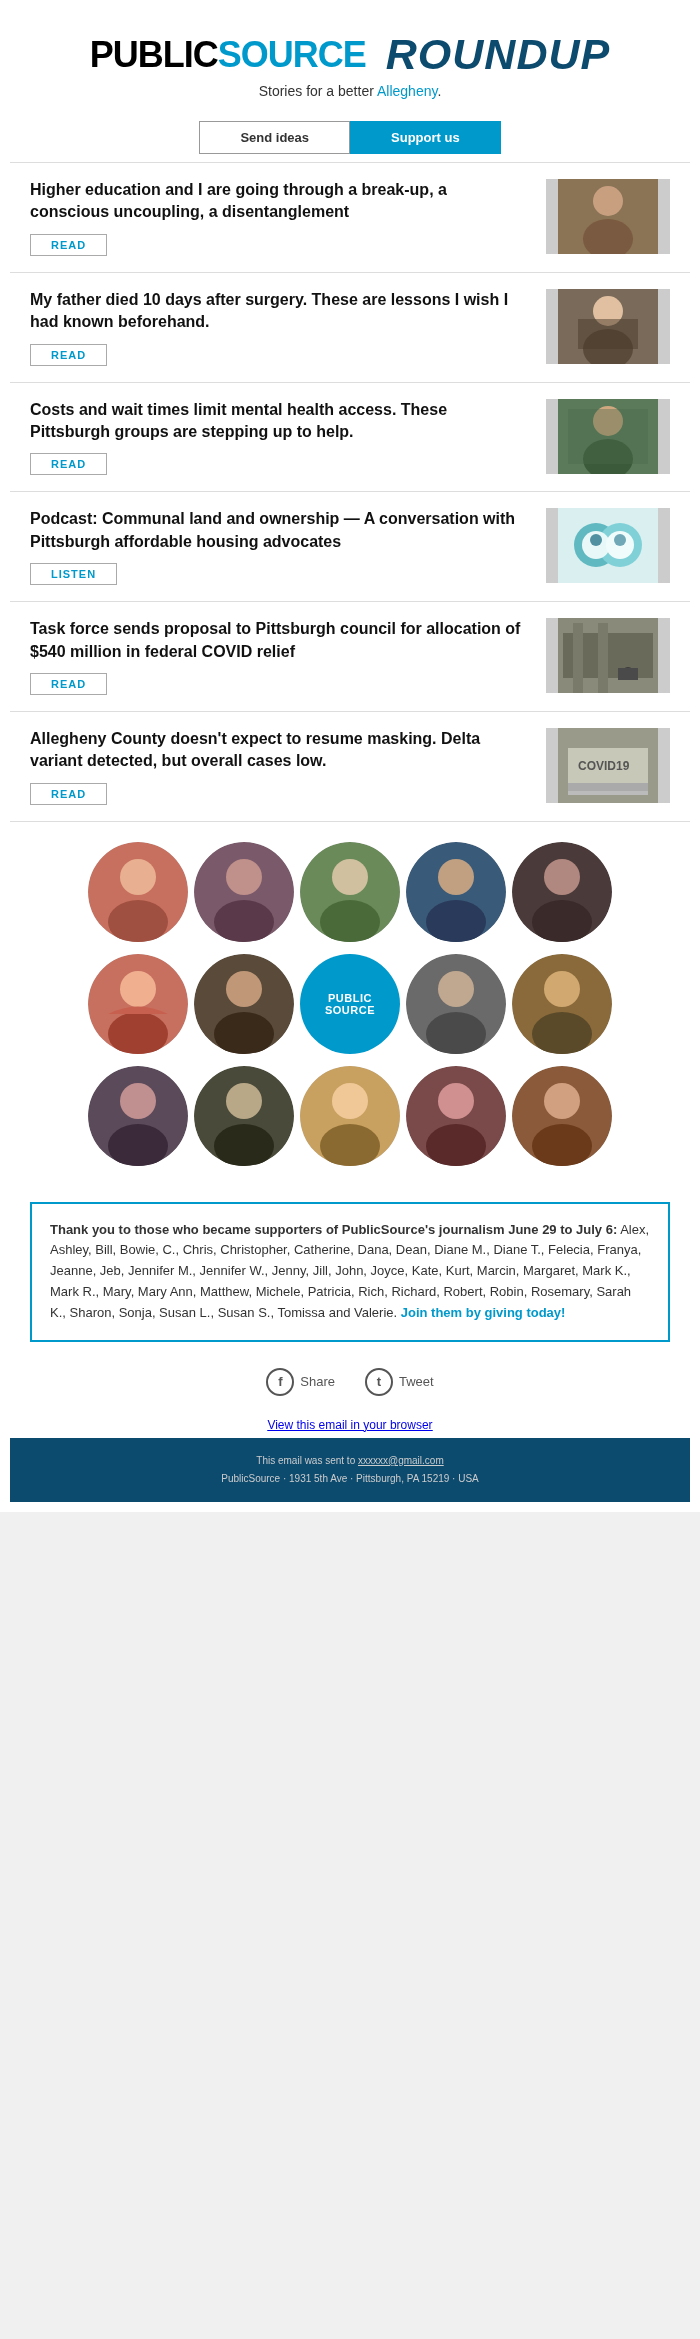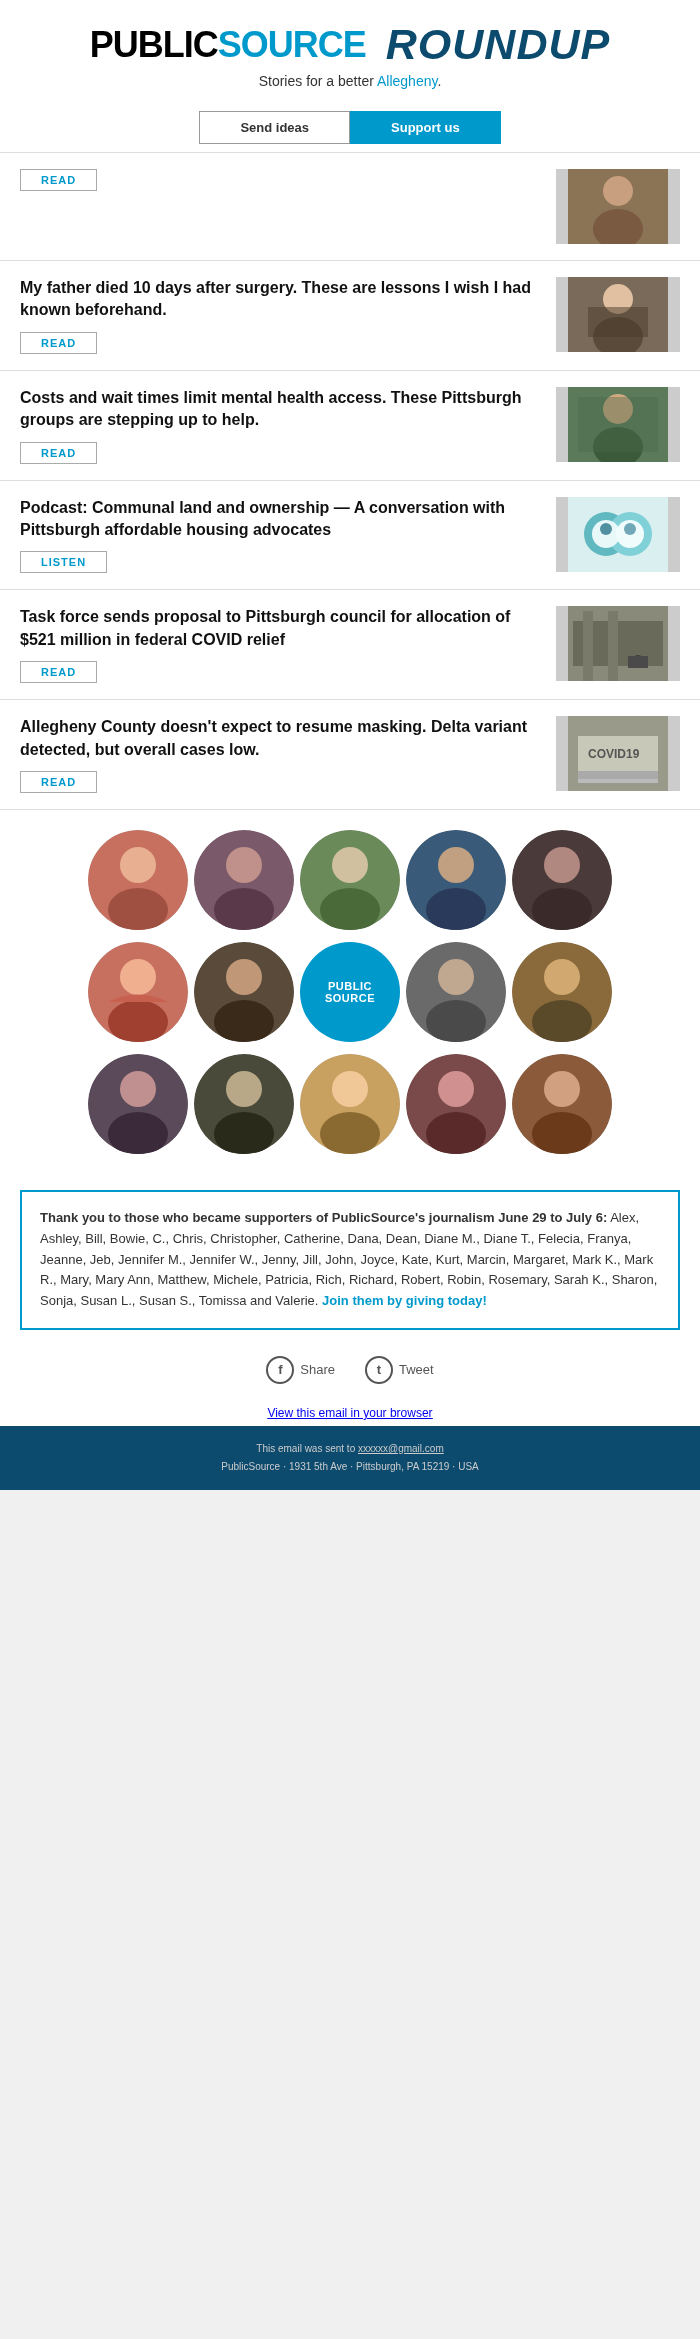--- a/index.html
+++ b/index.html
@@ -5,21 +5,21 @@
     * { box-sizing: border-box; margin: 0; padding: 0; }
     body {
       font-family: Arial, Helvetica, sans-serif;
       background: #f0f0f0;
       display: flex;
       justify-content: center;
     }
     .email-wrapper {
       width: 700px;
       background: #ffffff;
-      padding: 0;
+      padding: 10px;
     }
     
     .header {
       text-align: center;
       padding: 20px 10px 10px;
       background: #fff;
     }
     .logo {
       display: flex;
       align-items: center;
@@ -254,20 +254,21 @@
 
   <div class="nav-buttons">
     <a href="#" class="nav-btn">Send ideas</a>
     <a href="#" class="nav-btn active">Support us</a>
   </div>
 
   <hr class="divider">
 
   <div class="article">
     <div class="article-content">
+      <div class="article-title">Higher education and I are going through a break-up, a conscious uncoupling, a disentanglement</div>
       <a href="#" class="article-btn">READ</a>
     </div>
     <div class="article-img">
       <svg class="person-svg" viewBox="0 0 100 75" xmlns="http://www.w3.org/2000/svg">
         <rect width="100" height="75" fill="#8B7355"></rect>
         <circle cx="50" cy="22" r="15" fill="#c8a080"></circle>
         <ellipse cx="50" cy="60" rx="25" ry="20" fill="#7a5a40"></ellipse>
       </svg>
     </div>
   </div>
@@ -315,21 +316,21 @@
         <circle cx="38" cy="37" r="14" fill="#e8f8f8"></circle>
         <circle cx="62" cy="37" r="14" fill="#f0fcfc"></circle>
         <circle cx="38" cy="32" r="6" fill="#5090a0"></circle>
         <circle cx="62" cy="32" r="6" fill="#70a8b8"></circle>
       </svg>
     </div>
   </div>
 
   <div class="article">
     <div class="article-content">
-      <div class="article-title">Task force sends proposal to Pittsburgh council for allocation of $521 million in federal COVID relief</div>
+      <div class="article-title">Task force sends proposal to Pittsburgh council for allocation of $540 million in federal COVID relief</div>
       <a href="#" class="article-btn">READ</a>
     </div>
     <div class="article-img">
       <svg class="person-svg" viewBox="0 0 100 75" xmlns="http://www.w3.org/2000/svg">
         <rect width="100" height="75" fill="#8a8a7a"></rect>
         <rect x="5" y="15" width="90" height="45" fill="#6a6a5a"></rect>
         <rect x="15" y="5" width="10" height="70" fill="#7a7a6a"></rect>
         <rect x="40" y="5" width="10" height="70" fill="#7a7a6a"></rect>
         <circle cx="70" cy="55" r="6" fill="#3a3a3a"></circle>
         <rect x="60" y="50" width="20" height="12" fill="#4a4a4a"></rect>

